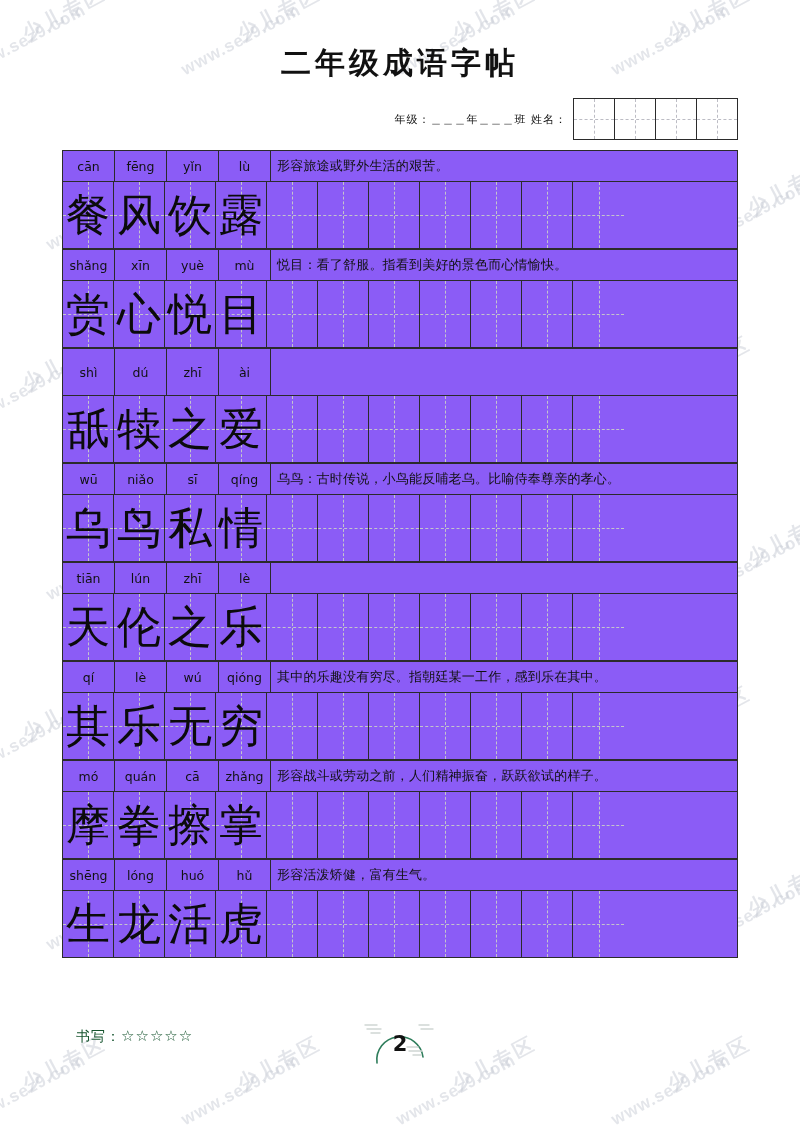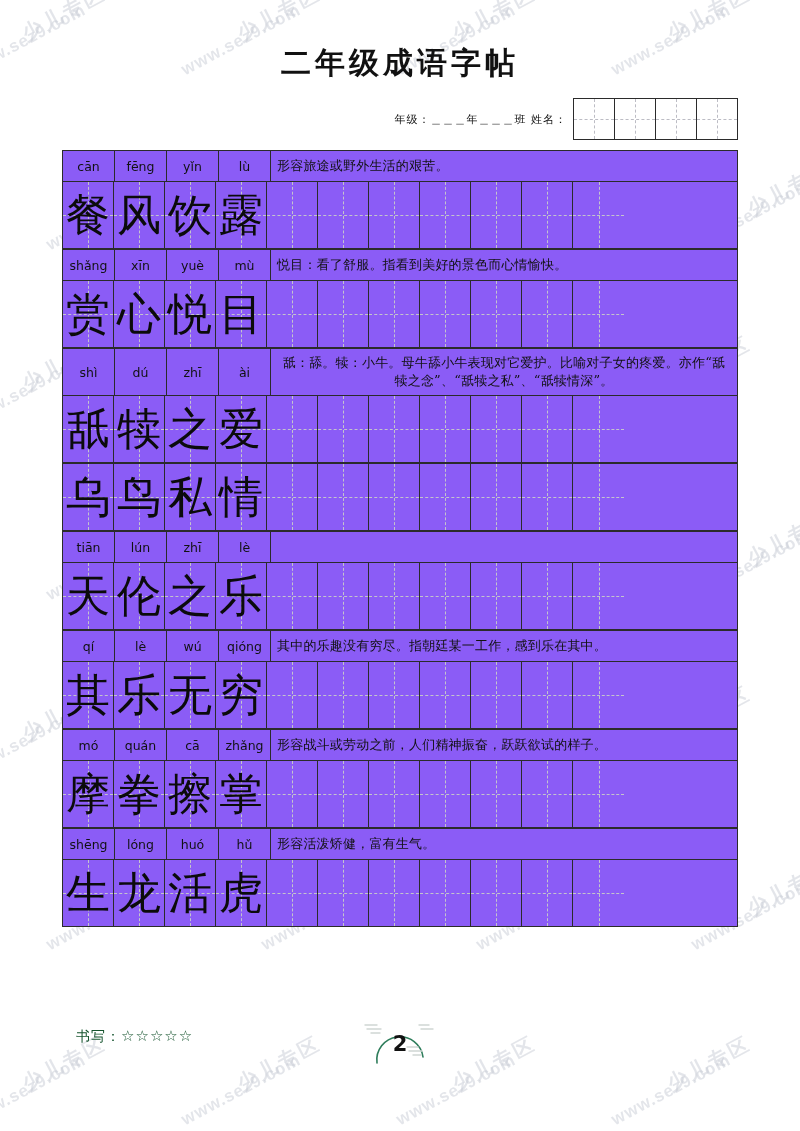--- a/index.html
+++ b/index.html
@@ -290,21 +290,20 @@
           <div class="gcell"></div>
           <div class="gcell"></div>
         </div>
       </div>
       <div class="idiom">
         <div class="idiom-top tall">
           <div class="pinyin-cell">shì</div>
           <div class="pinyin-cell">dú</div>
           <div class="pinyin-cell">zhī</div>
           <div class="pinyin-cell">ài</div>
-          <div class="meaning">舐：舔。犊：小牛。母牛舔小牛表现对它爱护。比喻对子女的疼爱。亦作“舐犊之念”、“舐犊之私”、“舐犊情深”。</div>
         </div>
         <div class="idiom-bottom">
           <div class="gcell">
             <div class="han">舐</div>
           </div>
           <div class="gcell">
             <div class="han">犊</div>
           </div>
           <div class="gcell">
             <div class="han">之</div>
@@ -315,20 +314,27 @@
           <div class="gcell"></div>
           <div class="gcell"></div>
           <div class="gcell"></div>
           <div class="gcell"></div>
           <div class="gcell"></div>
           <div class="gcell"></div>
           <div class="gcell"></div>
         </div>
       </div>
       <div class="idiom">
+        <div class="idiom-top">
+          <div class="pinyin-cell">wū</div>
+          <div class="pinyin-cell">niǎo</div>
+          <div class="pinyin-cell">sī</div>
+          <div class="pinyin-cell">qíng</div>
+          <div class="meaning">乌鸟：古时传说，小鸟能反哺老乌。比喻侍奉尊亲的孝心。</div>
+        </div>
         <div class="idiom-bottom">
           <div class="gcell">
             <div class="han">乌</div>
           </div>
           <div class="gcell">
             <div class="han">鸟</div>
           </div>
           <div class="gcell">
             <div class="han">私</div>
           </div>

